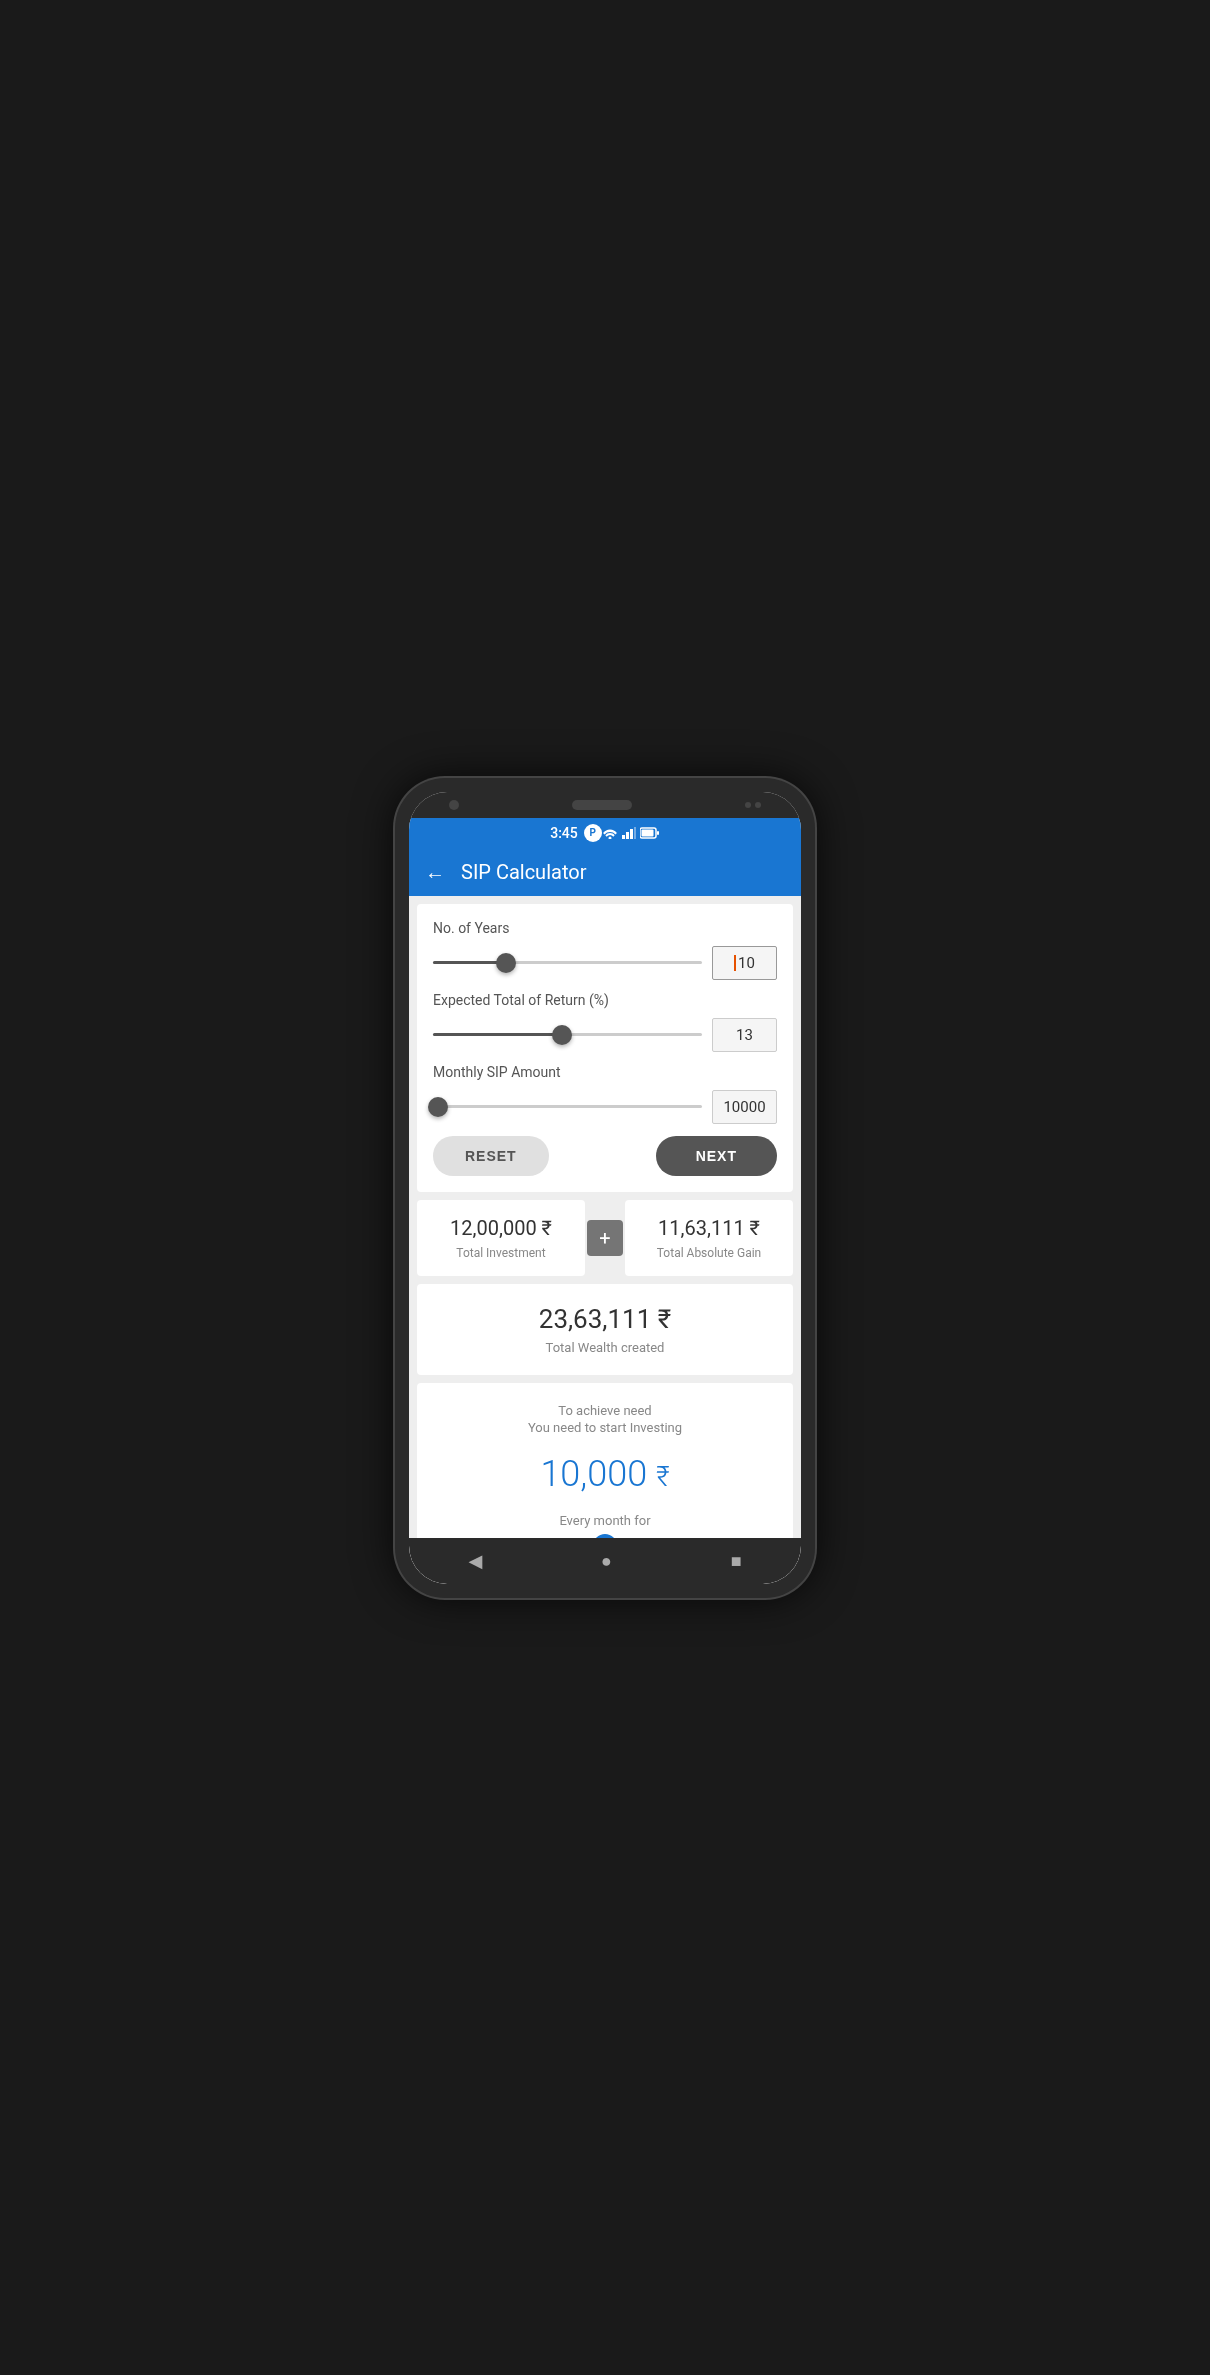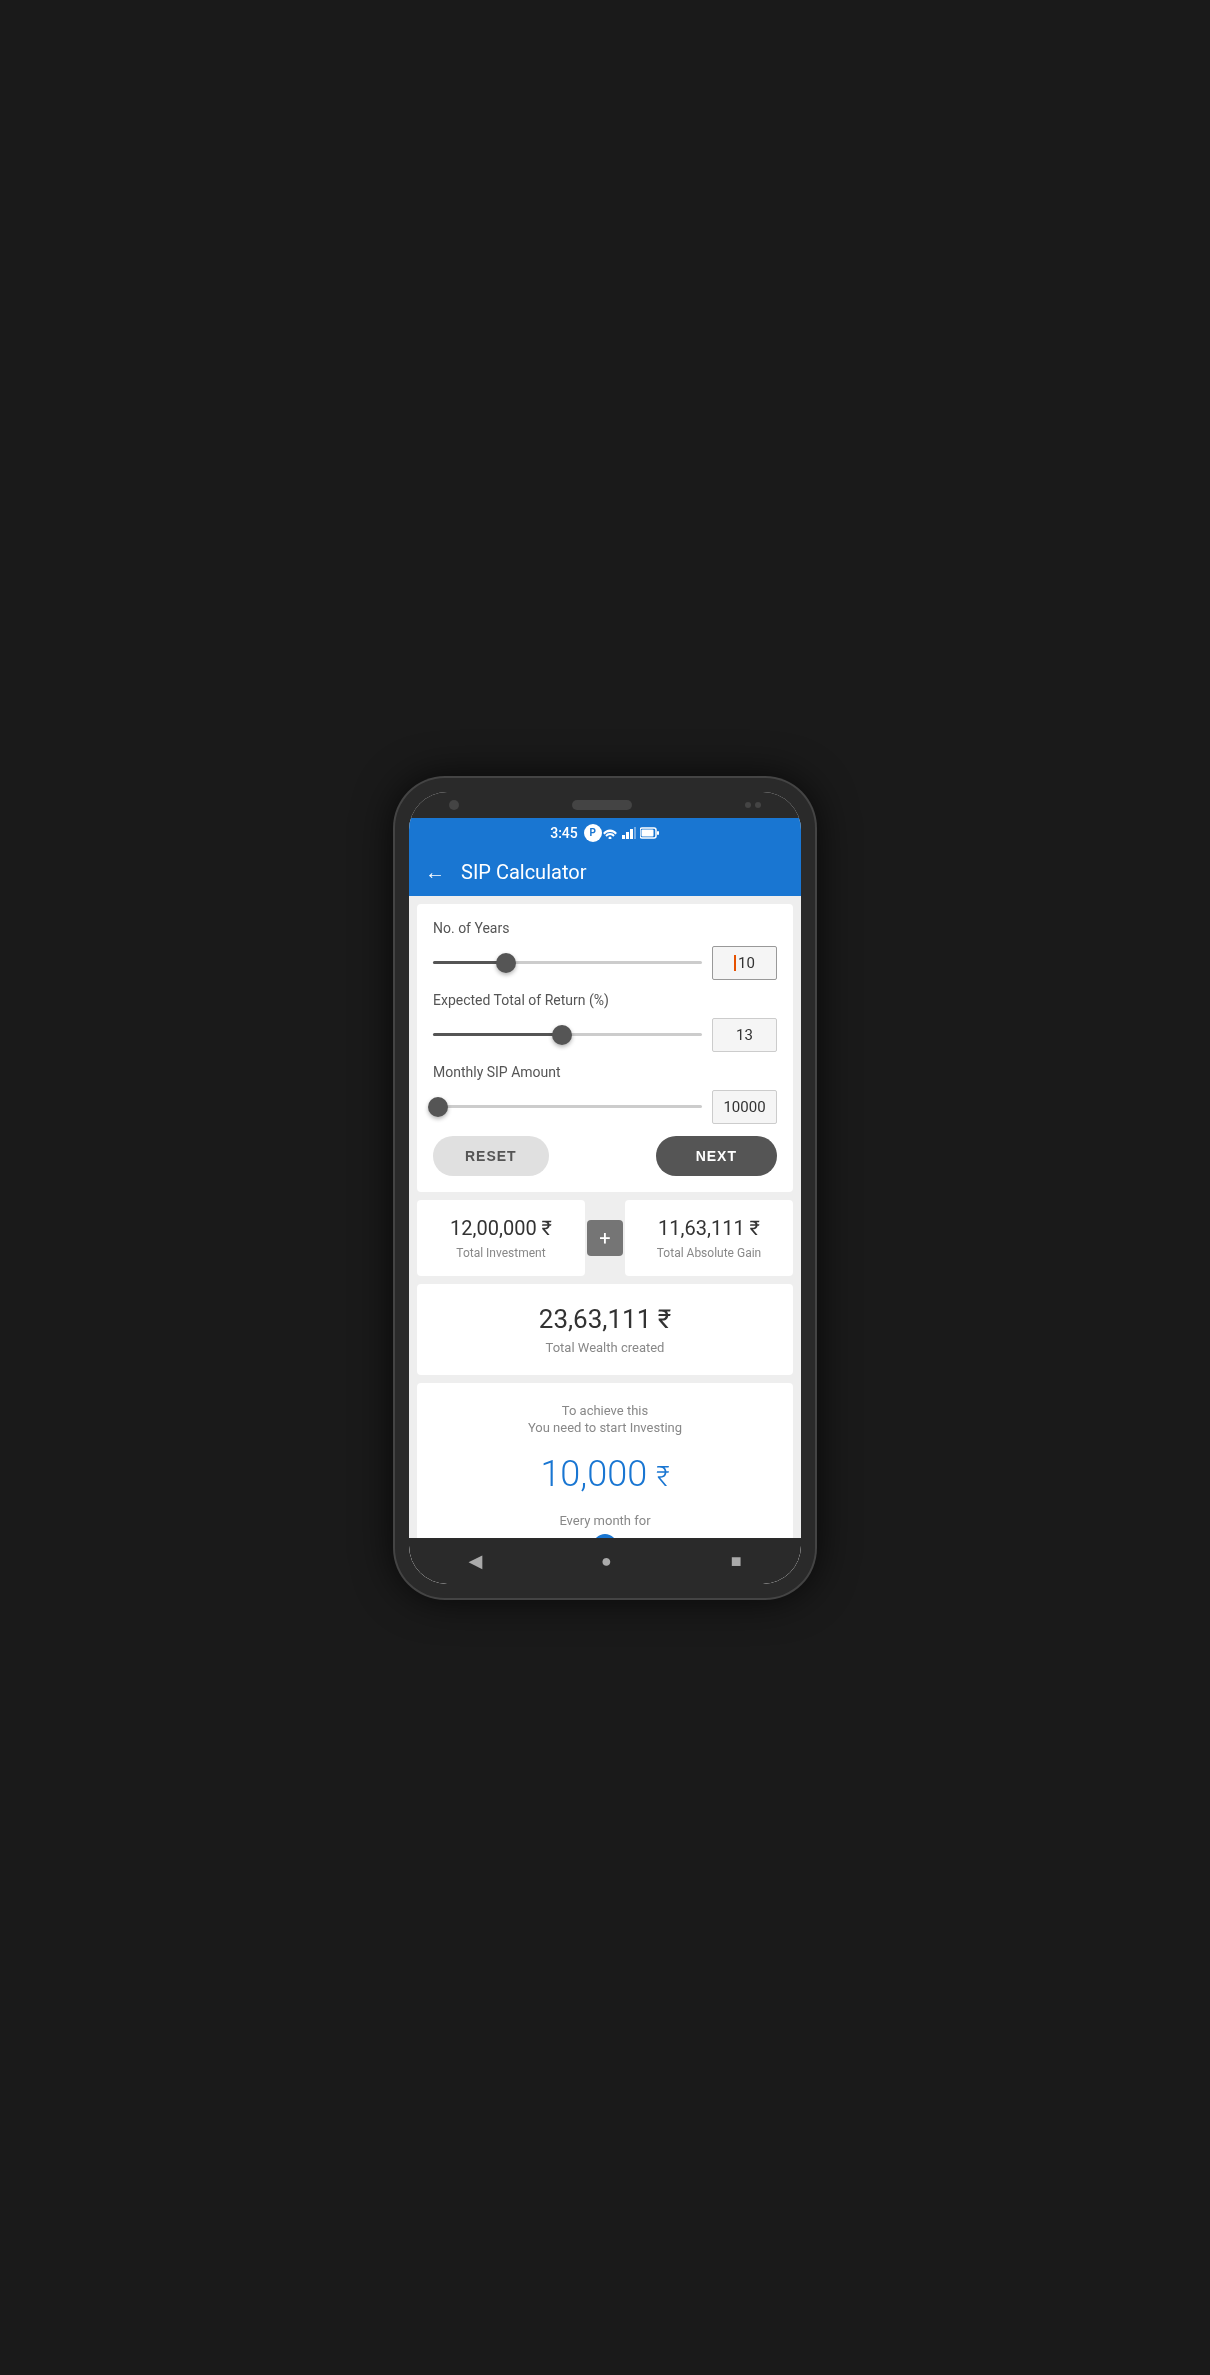--- a/index.html
+++ b/index.html
@@ -497,21 +497,21 @@
           <div class="result-label">Total Absolute Gain</div>
         </div>
       </div>
 
       <div class="total-wealth-card">
         <div class="total-wealth-amount">23,63,111 ₹</div>
         <div class="total-wealth-label">Total Wealth created</div>
       </div>
 
       <div class="achieve-card">
-        <div class="achieve-text">To achieve this</div>
+        <div class="achieve-text">To achieve need</div>
         <div class="achieve-text">You need to start Investing</div>
         <div class="achieve-amount">
           <span>10,000</span>
           <span class="achieve-rupee">₹</span>
         </div>
         <div class="achieve-footer">
           <span>Every month for</span>
           <span class="years-badge">10</span>
           <span>years</span>
         </div>

